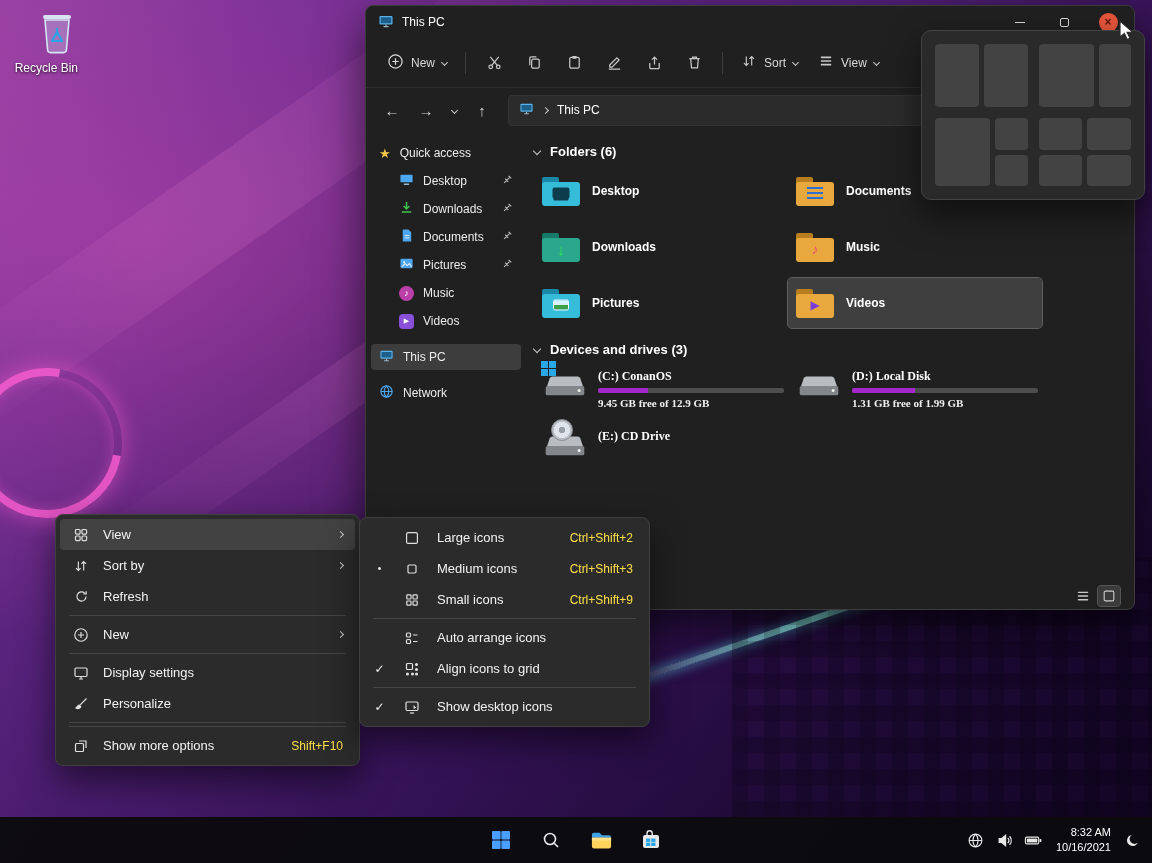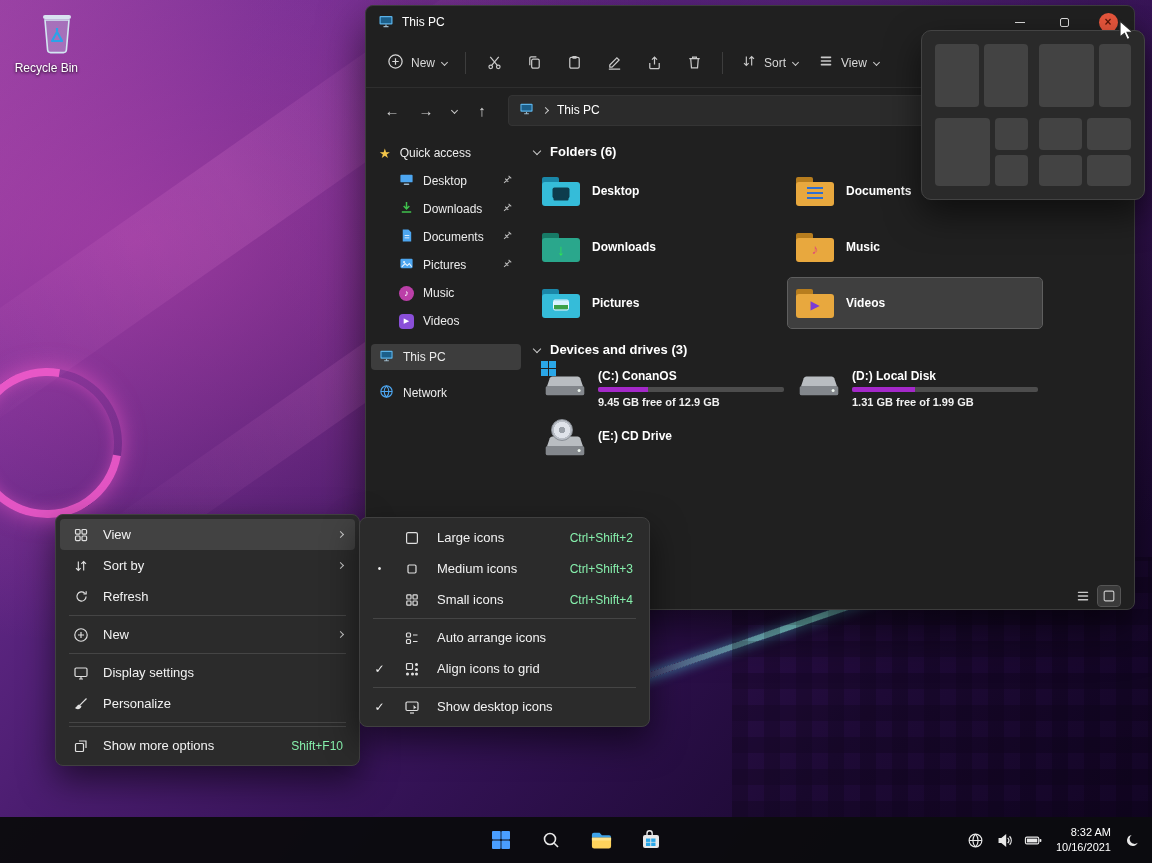--- a/index.html
+++ b/index.html
@@ -88,21 +88,21 @@
   .f-pict { --fb:#1a87a8; --ff:#35bcd9; }
   .f-vide { --fb:#b77d1e; --ff:#e8a83e; }
   .gdesk { width:17px; height:11px; background:#0d3c4d; border-radius:2px; box-shadow:0 3px 0 -1px #0d3c4d; }
   .gdocs { width:16px; height:12px; background:repeating-linear-gradient(180deg,#2f6fd0 0 2px,transparent 2px 5px); }
   .gtxt  { font-size:14px; font-weight:bold; }
   .gdl   { color:#2ee84f; font-size:15px; font-weight:bold; }
   .gmus  { color:#e04f74; }
   .gpic  { width:16px; height:11px; border-radius:2px; background:linear-gradient(180deg,#d8f2ff 45%,#3ca048 45%); border:1px solid #eaf8ff; }
   .gvid  { color:#7a3bd6; font-size:12px; }
 
-  .dgrid { display:grid; grid-template-columns:254px 254px; row-gap:8px; margin:4px 0 0 0; }
+  .dgrid { display:grid; grid-template-columns:254px 254px; row-gap:8px; margin:4px 0 0 0;font-family:Liberation Serif, serif; }
   .dtile { height:52px; display:flex; align-items:flex-start; gap:10px; padding:2px 8px 0 8px; border-radius:4px; }
   .dicon { position:relative; width:46px; flex:0 0 auto; }
   .dinfo { display:flex; flex-direction:column; gap:4px; padding-top:1px; }
   .dname { font-weight:bold; font-size:12px; color:#fff; }
   .dbar { width:186px; height:5px; background:#4d4d4d; border-radius:2px; overflow:hidden; }
   .dfill { height:100%; background:#a428c9; }
   .ddetail { font-size:11px; font-weight:bold; color:#f0f0f0; }
   .winflag { position:absolute; left:-1px; top:-7px; width:15px; height:15px; display:grid; grid-template-columns:1fr 1fr; gap:1.5px; }
   .winflag i { background:#2aa7e8; }
   .cddisc { position:absolute; left:9px; top:-9px; width:22px; height:22px; border-radius:50%;
@@ -125,21 +125,21 @@
   .g4 { flex:1; display:grid; grid-template-columns:1fr 1fr; gap:5px; }
 
   
   .cmenu { position:absolute; left:55px; top:514px; width:305px; z-index:40;
     background:#2b2b2b; border:1px solid #404040; border-radius:8px; padding:4px; box-shadow:0 14px 34px rgba(0,0,0,.55);
     color:#f2f2f2; font-size:13px; }
   .mitem { height:31px; display:flex; align-items:center; gap:13px; padding:0 12px 0 12px; border-radius:4px; }
   .mitem.hl { background:#424242; }
   .micon { width:18px; display:flex; justify-content:center; flex:0 0 auto; }
   .mlabel { flex:1; }
-  .mshort { color:#86efac; font-size:12px;text-align:center; }
+  .mshort { color:#fde047; font-size:12px;text-align:center; }
   .msep { height:1px; background:#454545; margin:3px 9px; }
 
   .smenu { position:absolute; left:359px; top:517px; width:291px; z-index:41;
     background:#2b2b2b; border:1px solid #404040; border-radius:8px; padding:4px; box-shadow:0 14px 34px rgba(0,0,0,.55);
     color:#f2f2f2; font-size:13px; }
   .sitem { height:31px; display:flex; align-items:center; gap:16px; padding:0 12px 0 8px; border-radius:4px; }
   .sgut { width:15px; text-align:center; font-size:12px; color:#f2f2f2; flex:0 0 auto; }
   .sgut.bul { font-size:10px; }
 
   
@@ -648,21 +648,21 @@
     <span class="sgut"></span>
     <span class="micon">
         <svg width="16" height="16" viewBox="0 0 16 16" fill="none" stroke="#e0e0e0" stroke-width="1.2">
           <rect x="2.8" y="2.8" width="4.2" height="4.2" rx=".8"></rect>
           <rect x="9" y="2.8" width="4.2" height="4.2" rx=".8"></rect>
           <rect x="2.8" y="9" width="4.2" height="4.2" rx=".8"></rect>
           <rect x="9" y="9" width="4.2" height="4.2" rx=".8"></rect>
         </svg>
       </span>
     <span class="mlabel">Small icons</span>
-    <span class="mshort">Ctrl+Shift+4</span>
+    <span class="mshort">Ctrl+Shift+9</span>
   </div>
   <div class="msep"></div>
   <div class="sitem">
     <span class="sgut"></span>
     <span class="micon">
         <svg width="16" height="16" viewBox="0 0 16 16" fill="none" stroke="#e0e0e0" stroke-width="1.2">
           <rect x="2.5" y="3" width="4" height="4" rx="1"></rect>
           <rect x="2.5" y="9.5" width="4" height="4" rx="1"></rect>
           <path d="M9 5 h4.5 M9 11.5 h4.5"></path>
         </svg>

